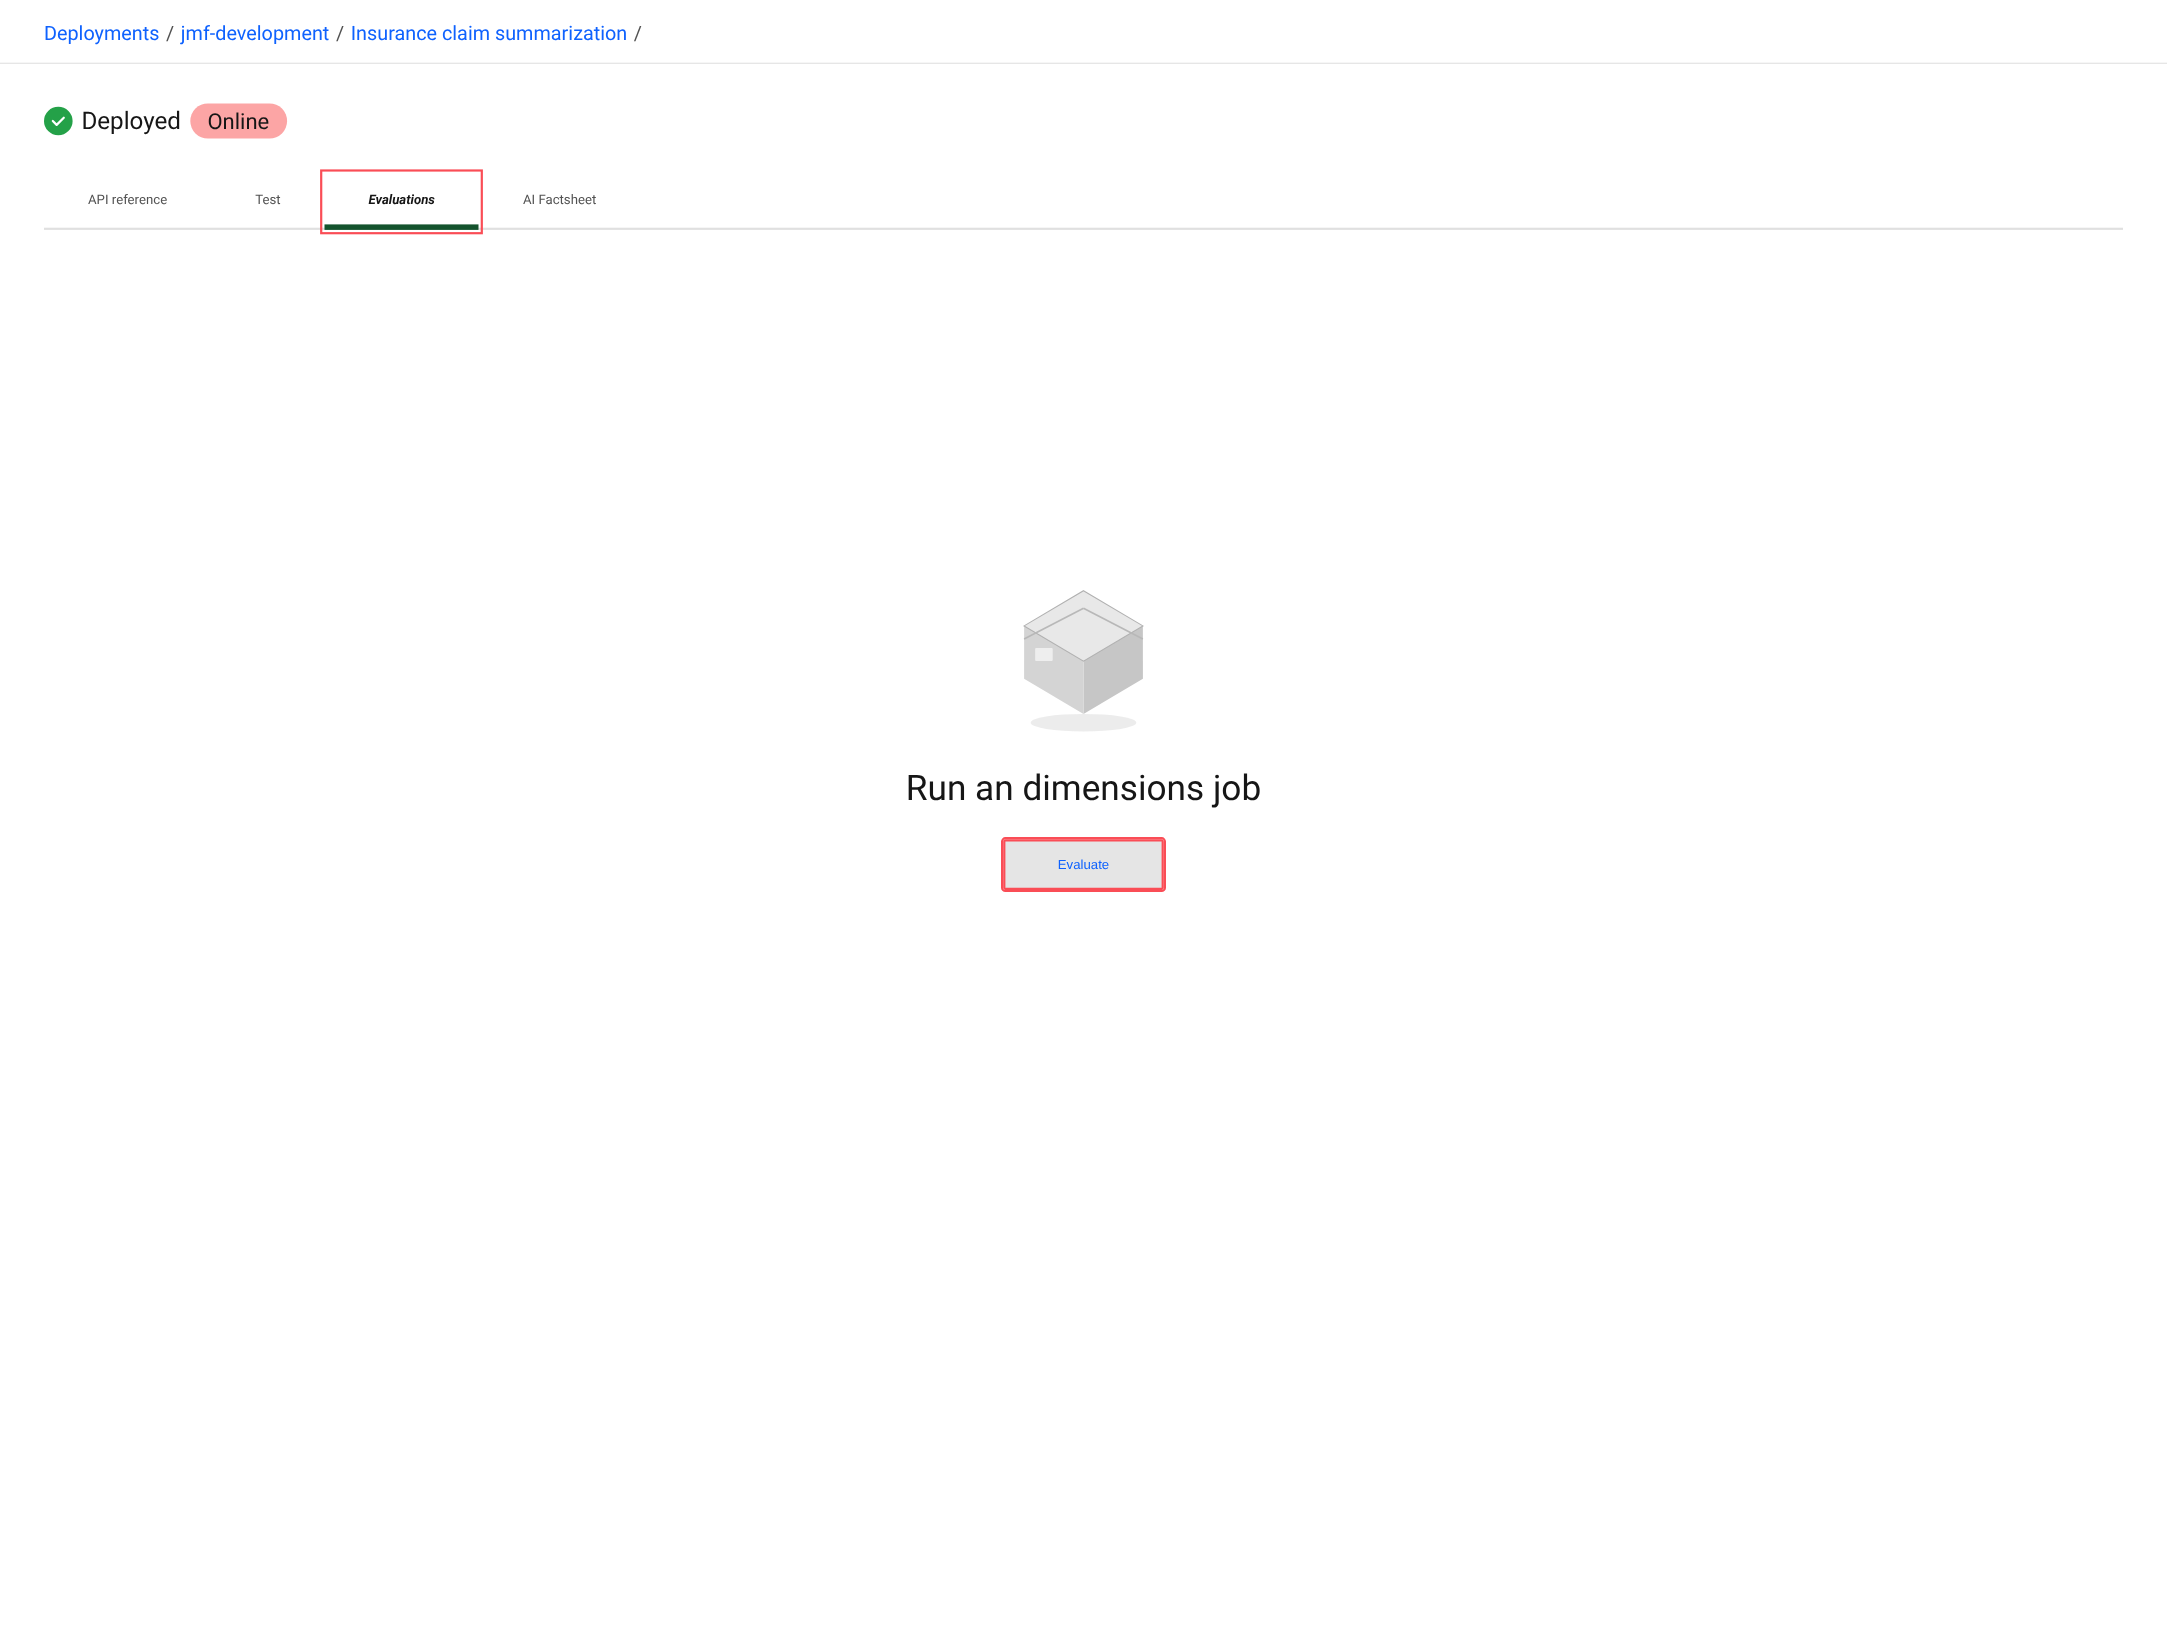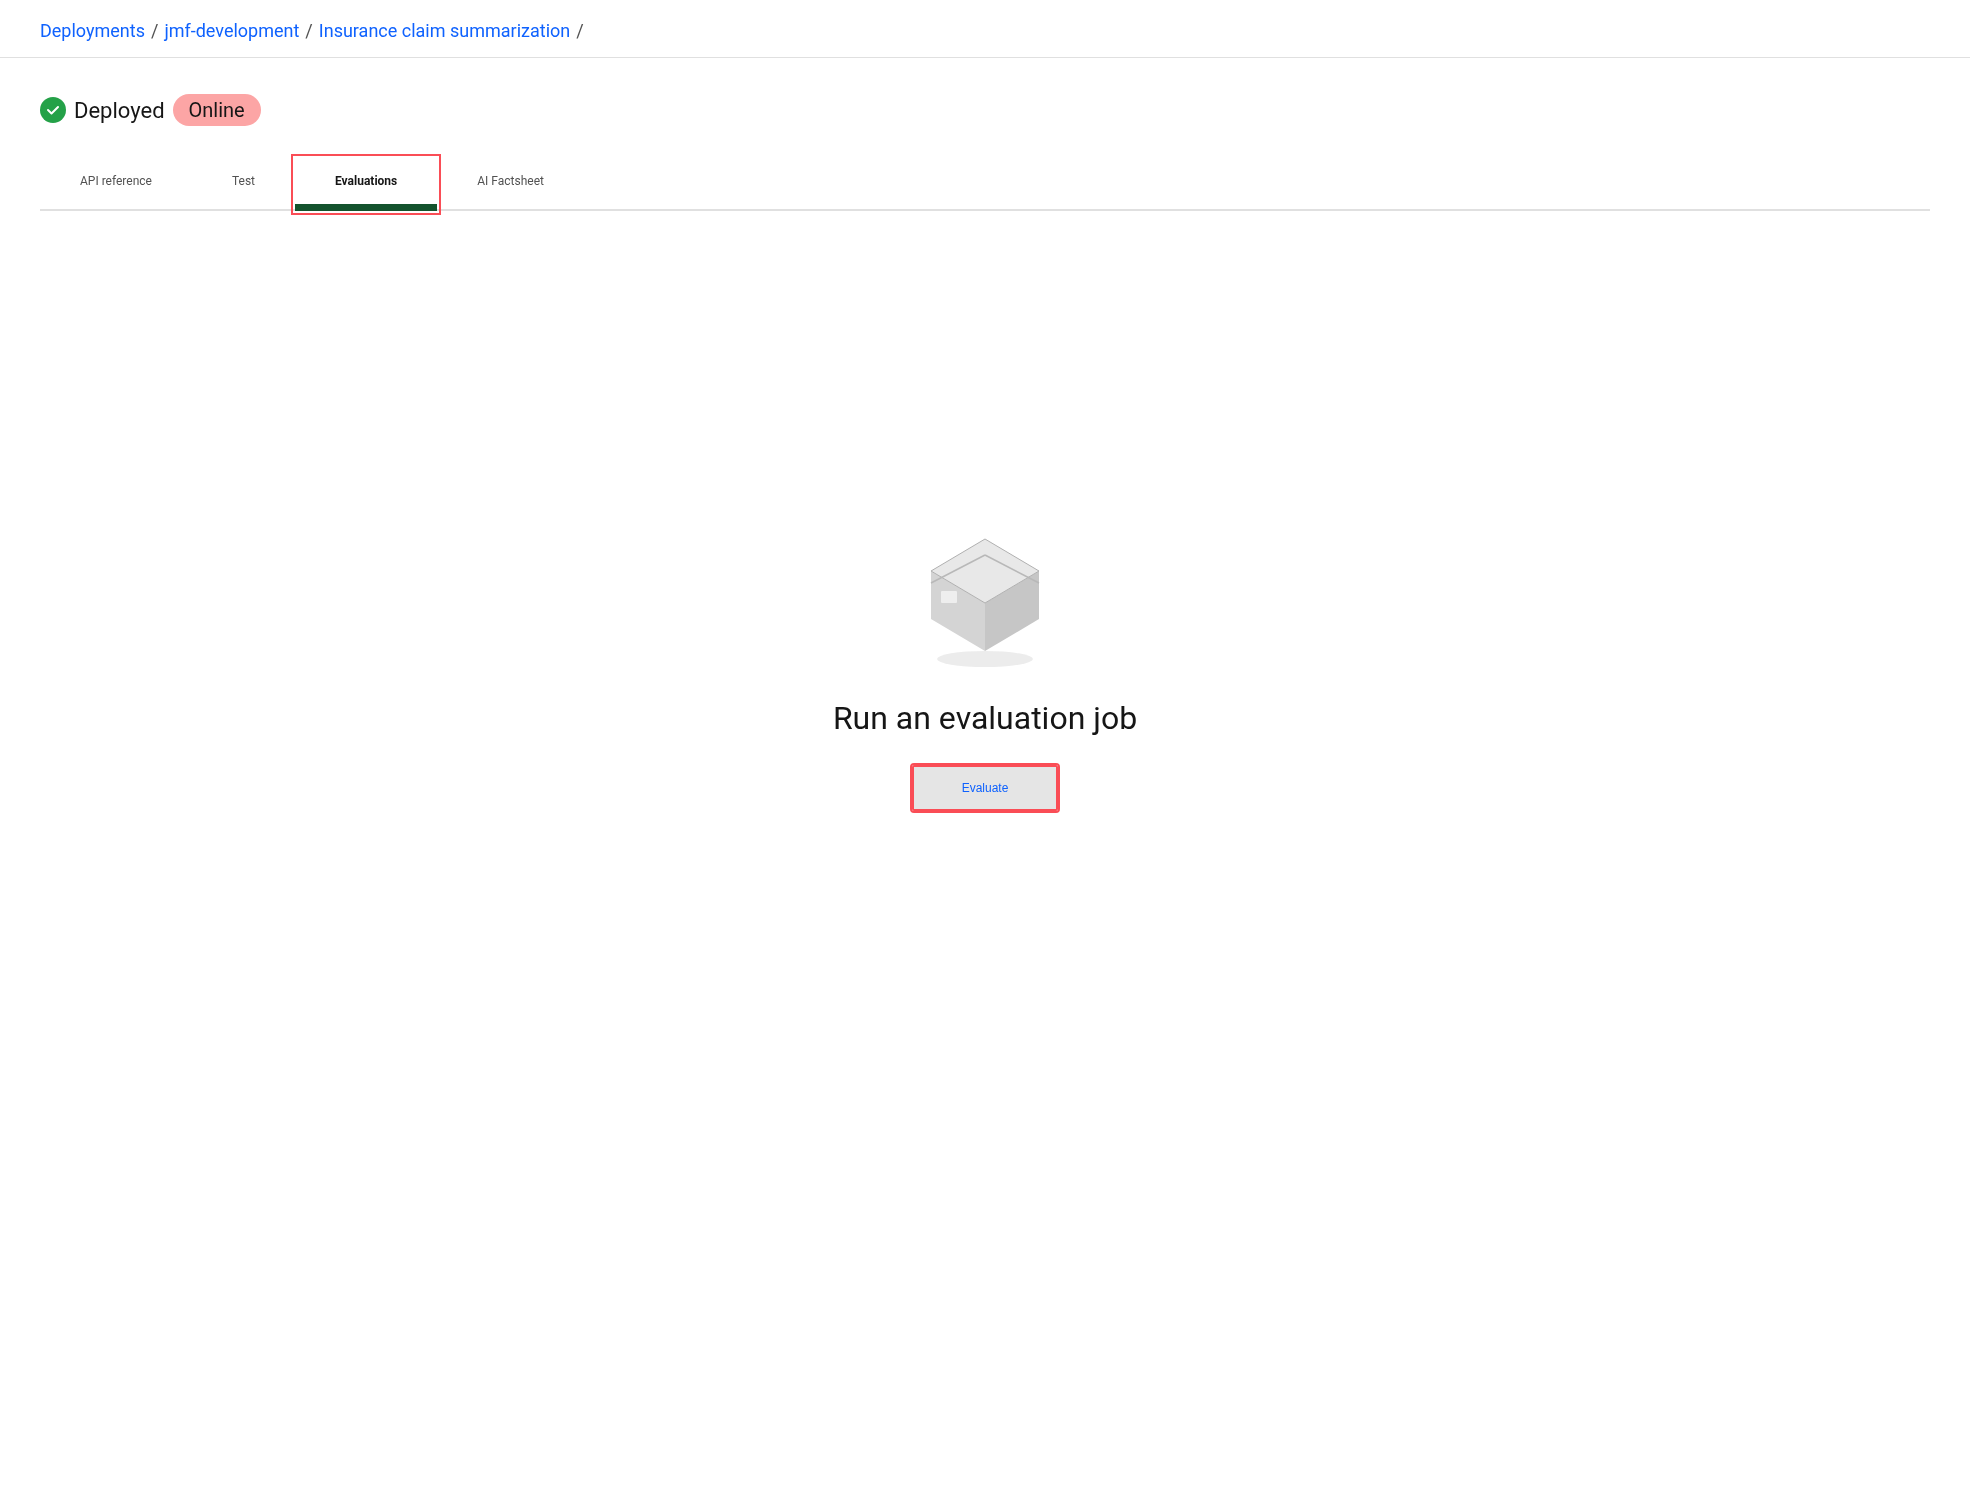--- a/index.html
+++ b/index.html
@@ -101,23 +101,24 @@
       cursor: pointer;
       border-bottom: 3px solid transparent;
       margin-bottom: -2px;
       white-space: nowrap;
       user-select: none;
     }
 
     .tab-item.active {
       color: #161616;
       font-weight: 700;
-      border-bottom: 7px solid #14532d;
+      border-bottom: 5px solid #14532d;
       outline: 2px solid #fa4d56;
       outline-offset: 2px;
+      font-style: italic;
     }
 
     .content-area {
       display: flex;
       flex-direction: column;
       align-items: center;
       justify-content: center;
       min-height: 900px;
       padding: 40px;
     }
@@ -210,16 +211,16 @@
       <polygon points="80,28 134,60 80,92 26,60" fill="#e8e8e8"></polygon>
 
       <polygon points="80,28 134,60 80,92 26,60" fill="none" stroke="#b0b0b0" stroke-width="1"></polygon>
 
       <line x1="26" y1="72" x2="80" y2="44" stroke="#b8b8b8" stroke-width="1.5"></line>
       <line x1="80" y1="44" x2="134" y2="72" stroke="#b8b8b8" stroke-width="1.5"></line>
 
       <rect x="36" y="80" width="16" height="12" rx="1" fill="#f4f4f4" opacity="0.8"></rect>
     </svg>
 
-    <div class="empty-title">Run an evaluation job</div>
+    <div class="empty-title">Run an dimensions job</div>
     <button class="evaluate-btn">Evaluate</button>
   </div>
 </div>
 
 </body></html>

